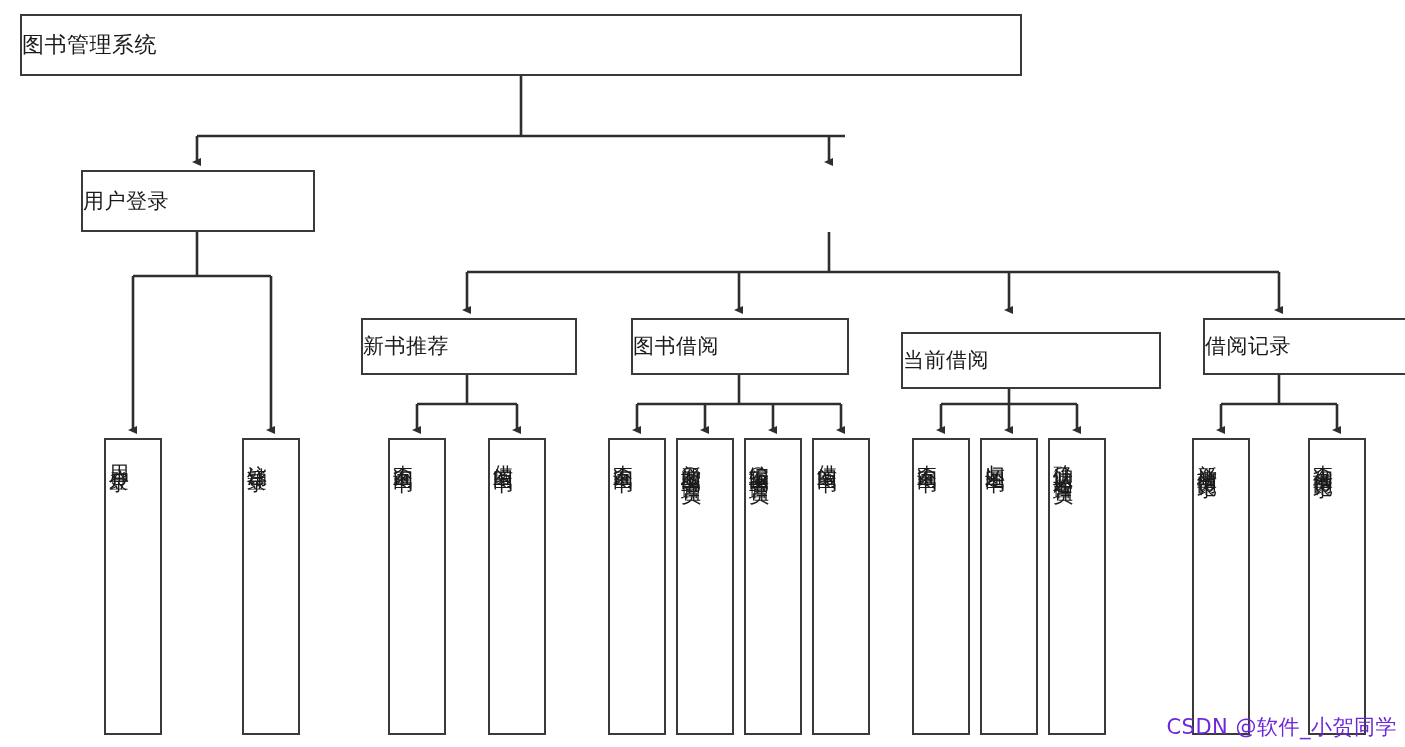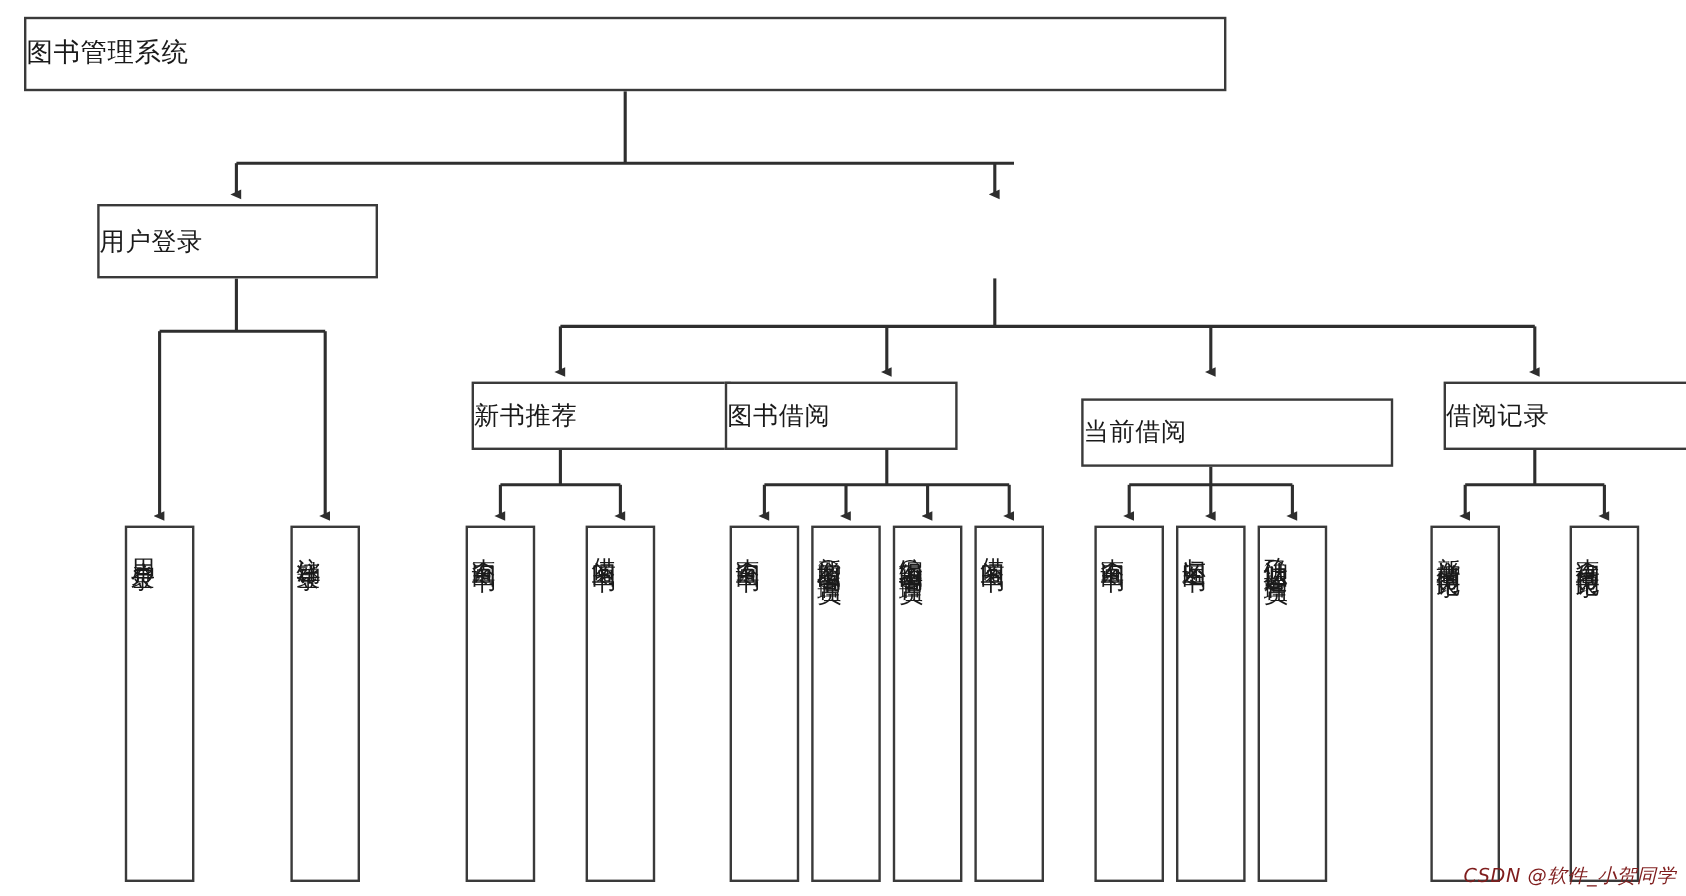--- a/index.html
+++ b/index.html
@@ -56,26 +56,25 @@
     line-height: 1.28;
     letter-spacing: 3px;
     white-space: normal;
     max-height: 278px;
     text-align: left;
   }
   #watermark {
     position: absolute;
     right: 8px;
     bottom: 6px;
-    font-size: 16px;
-    color: #7f1d1d;
+    font-size: 21px;
+    color: #6d28d9;
     letter-spacing: 0.5px;
     z-index: 5;
     white-space: nowrap;
-    font-style: italic;
   }
 </style>
 </head>
 <body>
 
 <div id="diagram-root">
 
   <svg id="edge-layer" viewBox="0 0 1405 747" width="1405" height="747" xmlns="http://www.w3.org/2000/svg">
     <defs>
       <marker id="arrow" markerWidth="10" markerHeight="10" refX="5" refY="5" orient="auto" markerUnits="userSpaceOnUse">
@@ -127,24 +126,24 @@
   </svg>
 
   <div class="node root" style="left:20px; top:14px; width:1002px; height:62px;">
     <span class="node-label">图书管理系统</span>
   </div>
 
   <div class="node level2" style="left:81px; top:170px; width:234px; height:62px;">
     <span class="node-label">用户登录</span>
   </div>
 
-  <div class="node level3" style="left:361px; top:318px; width:216px; height:57px;margin-left:32px;">
+  <div class="node level3" style="left:361px; top:318px; width:216px; height:57px;">
     <span class="node-label">新书推荐</span>
   </div>
-  <div class="node level3" style="left:604px; top:318px; width:194px; height:57px;">
+  <div class="node level3" style="left:631px; top:318px; width:218px; height:57px;">
     <span class="node-label">图书借阅</span>
   </div>
   <div class="node level3" style="left:901px; top:332px; width:260px; height:57px;">
     <span class="node-label">当前借阅</span>
   </div>
   <div class="node level3" style="left:1171px; top:318px; width:216px; height:57px;margin-left:32px;">
     <span class="node-label">借阅记录</span>
   </div>
 
   <div class="node leaf" style="left:104px; top:438px; width:58px; height:297px;">

